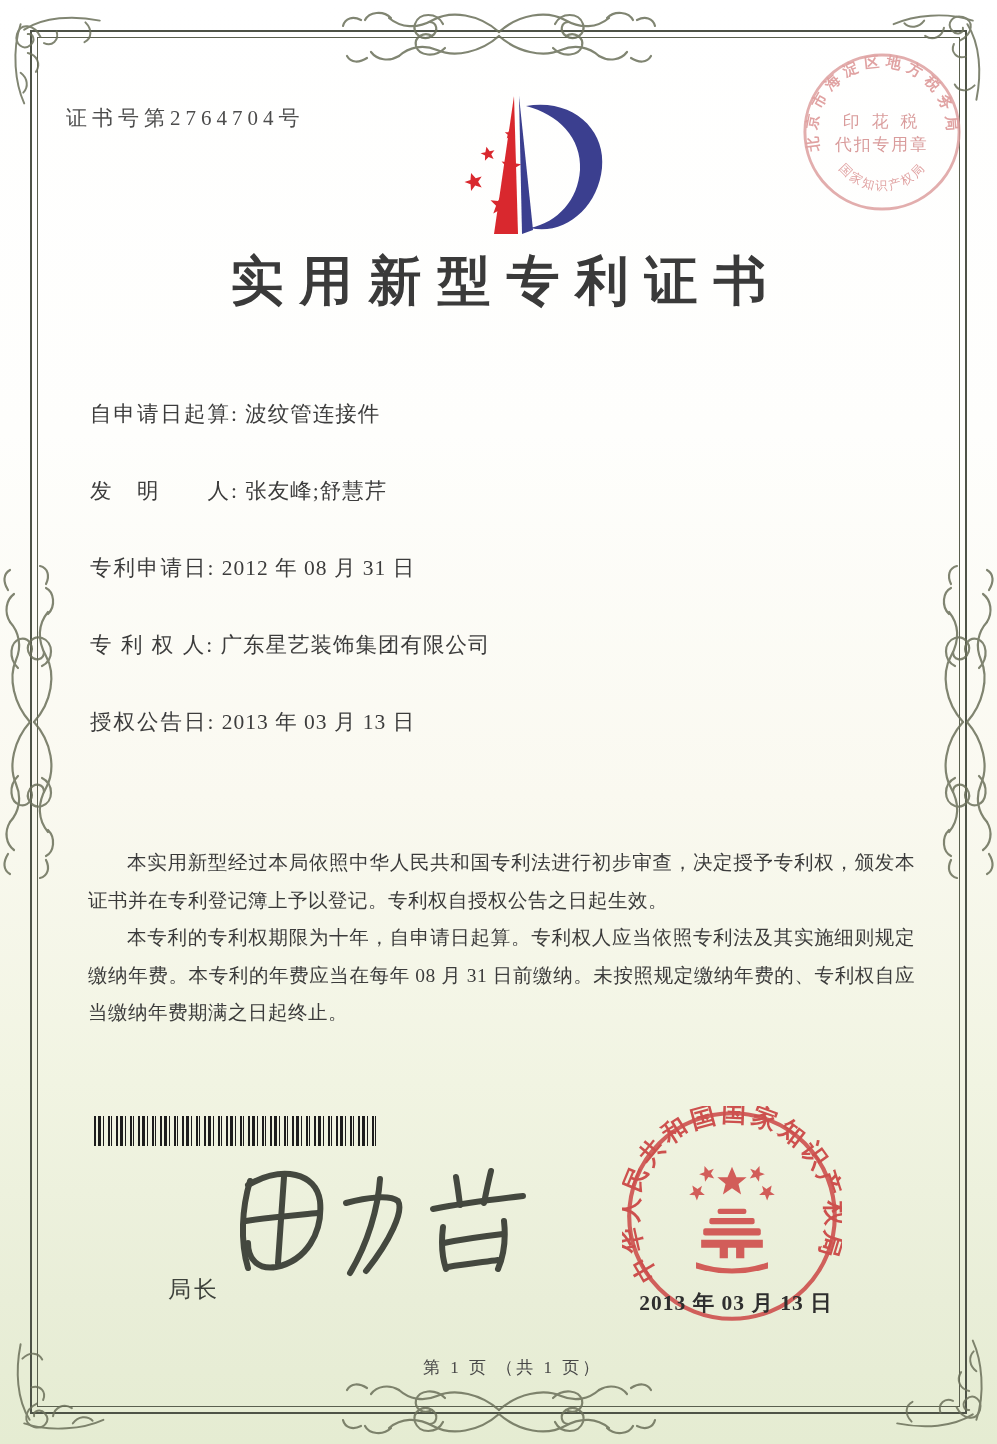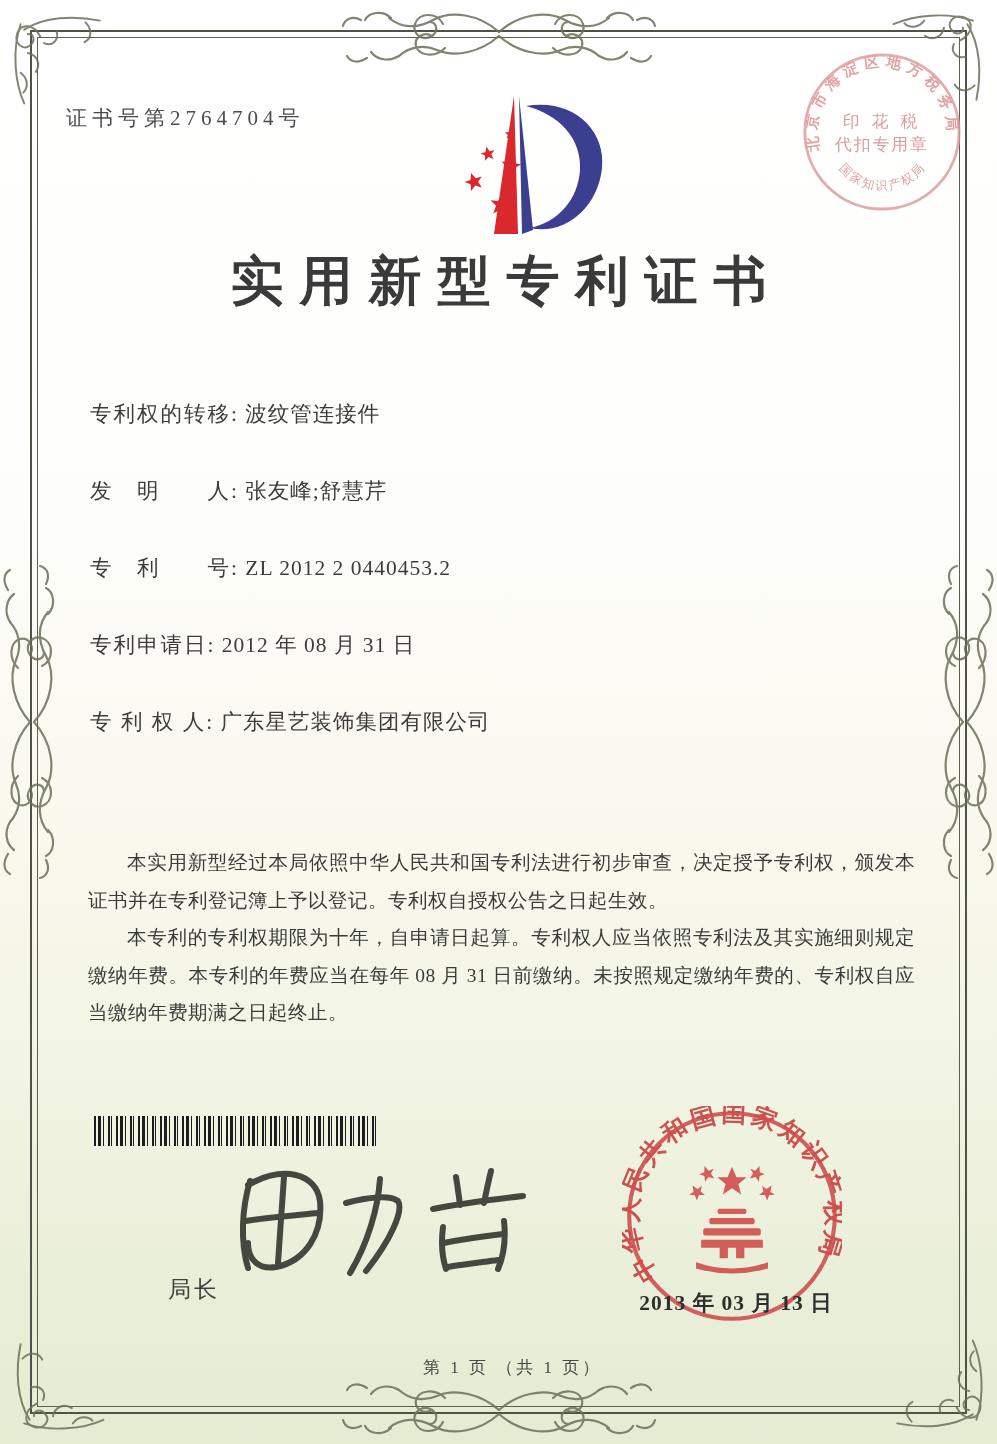--- a/index.html
+++ b/index.html
@@ -143,38 +143,38 @@
     </text>
     <text x="85" y="80" text-anchor="middle" font-size="17" fill="#d08484" letter-spacing="4">印 花 税</text>
     <text x="85" y="103" text-anchor="middle" font-size="17" fill="#d08484" letter-spacing="2">代扣专用章</text>
     <text font-size="12.5" fill="#d98b8b" letter-spacing="2">
       <textPath href="#taxBotArc" startOffset="2">国家知识产权局</textPath>
     </text>
   </svg>
 
   <div class="fields">
     <div class="field-row">
-      <span class="lbl">专利权的转移:</span>
+      <span class="lbl">自申请日起算:</span>
       <span class="val">波纹管连接件</span>
     </div>
     <div class="field-row">
       <span class="lbl">发　明　　人:</span>
       <span class="val">张友峰;舒慧芹</span>
     </div>
     <div class="field-row">
-      <span class="lbl">专　利　　号:</span>
-      <span class="val">ZL 2012 2 0440453.2</span>
-    </div>
-    <div class="field-row">
       <span class="lbl">专利申请日:</span>
       <span class="val">2012 年 08 月 31 日</span>
     </div>
     <div class="field-row">
       <span class="lbl">专 利 权 人:</span>
       <span class="val">广东星艺装饰集团有限公司</span>
+    </div>
+    <div class="field-row">
+      <span class="lbl">授权公告日:</span>
+      <span class="val">2013 年 03 月 13 日</span>
     </div>
   </div>
 
   <div class="paras">
     <p>本实用新型经过本局依照中华人民共和国专利法进行初步审查，决定授予专利权，颁发本证书并在专利登记簿上予以登记。专利权自授权公告之日起生效。</p>
     <p>本专利的专利权期限为十年，自申请日起算。专利权人应当依照专利法及其实施细则规定缴纳年费。本专利的年费应当在每年 08 月 31 日前缴纳。未按照规定缴纳年费的、专利权自应当缴纳年费期满之日起终止。</p>
   </div>
 
   <div class="barcode"></div>
 

